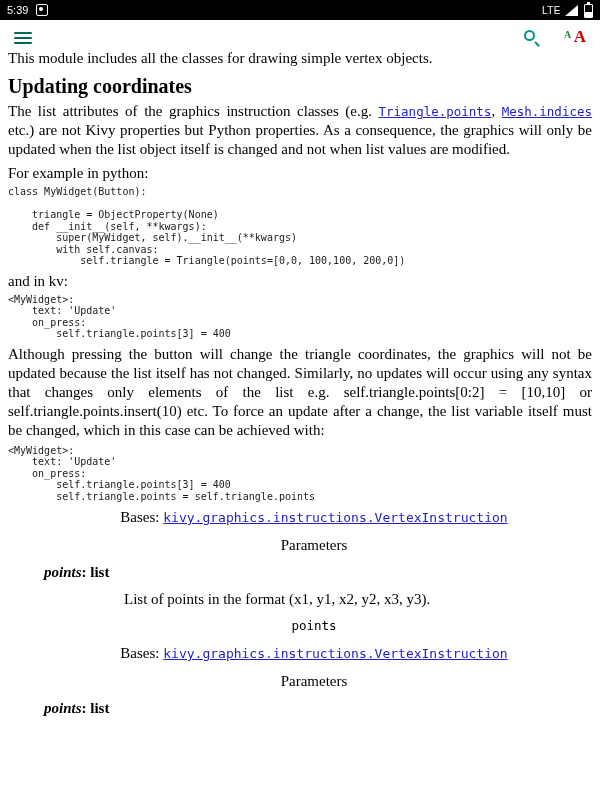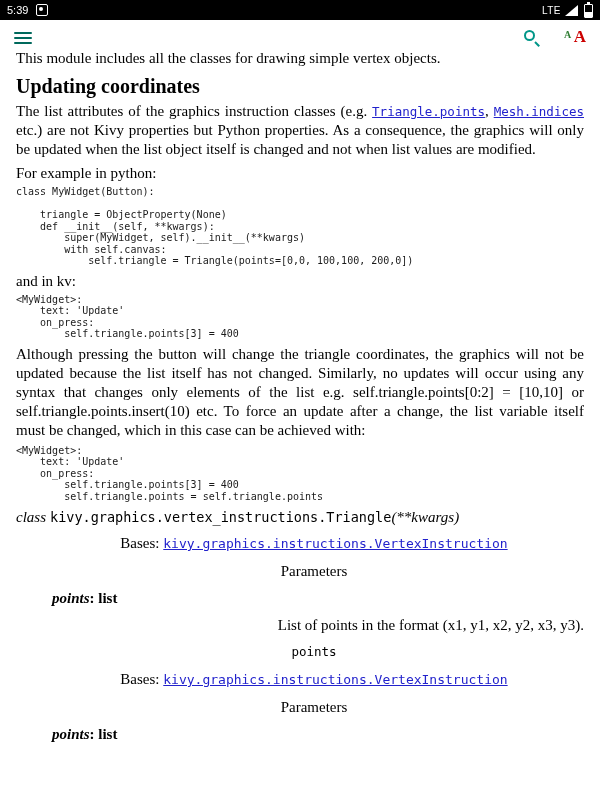--- a/index.html
+++ b/index.html
@@ -25,37 +25,37 @@
   .menu-btn i { display:block; height:2px; background:#00695C; border-radius:1px; }
   .tb-spacer { flex:1; }
   .search-btn { position:relative; width:20px; height:20px; margin-right:22px; cursor:pointer; }
   .search-btn .lens { position:absolute; left:2px; top:2px; width:11px; height:11px; border:2px solid #009688; border-radius:50%; }
   .search-btn .handle { position:absolute; left:13px; top:13px; width:6px; height:2px; background:#009688; transform:rotate(45deg); transform-origin:left center; }
   .font-btn { position:relative; width:22px; height:22px; cursor:pointer; font-family:"Liberation Serif", serif; }
   .fa-small { position:absolute; left:0; top:2px; font-size:10px; font-weight:bold; color:#2E7D32; }
   .fa-big { position:absolute; right:0; top:0; font-size:17px; font-weight:bold; color:#CC0000; line-height:20px; }
 
   
-  .content { padding:0 16px; }
+  .content { padding:0 8px; }
   .intro { font-size:15px; line-height:19px; margin-top:-7px; margin-bottom:4px; }
   h2.section-title { font-size:20px; line-height:24px; margin:6px 0 4px; font-weight:bold; }
   .para { font-size:15px; line-height:19px; text-align:justify; margin-bottom:5px; }
   .lead { font-size:15px; line-height:19px; margin-bottom:1px; }
   pre.code { font-family:"DejaVu Sans Mono", monospace; font-size:10px; line-height:11.5px;
              color:#1a1a1a; white-space:pre; margin:3px 0 5px; }
   a.code-link { font-family:"DejaVu Sans Mono", monospace; font-size:12.5px; color:#2222CC;
                 text-decoration:underline; cursor:pointer; }
   .sig { margin:6px 0 7px; }
   .sig .sig-prefix { font-style:italic; font-size:15px; }
   .sig .sig-name { font-family:"DejaVu Sans Mono", monospace; font-size:13.5px; }
   .sig .sig-args { font-style:italic; font-size:15px; }
   .def-row { font-size:15px; line-height:20px; margin-bottom:7px; }
   .ind1 { margin-left:28px;text-align:center; }
   .ind2 { margin-left:36px;font-weight:bold; }
-  .ind3 { margin-left:84px;text-align:right; }
+  .ind3 { margin-left:116px; }
   .bases-link { font-family:"DejaVu Sans Mono", monospace; font-size:13px; color:#2222CC;
                 text-decoration:underline; cursor:pointer; }
   .param-name { font-style:italic; }
   .attr-name { font-family:"DejaVu Sans Mono", monospace; font-size:12.5px; }
   .gap-before-quad { margin-top:9px; }
 </style>
 </head>
 <body>
 
 <div class="status-bar">
@@ -114,22 +114,20 @@
         self.triangle.points[3] = 400</pre>
 
   <p class="para">Although pressing the button will change the triangle coordinates, the graphics will not be updated because the list itself has not changed. Similarly, no updates will occur using any syntax that changes only elements of the list e.g. self.triangle.points[0:2] = [10,10] or self.triangle.points.insert(10) etc. To force an update after a change, the list variable itself must be changed, which in this case can be achieved with:</p>
 
   <pre class="code">&lt;MyWidget&gt;:
     text: 'Update'
     on_press:
         self.triangle.points[3] = 400
         self.triangle.points = self.triangle.points</pre>
 
-  <div class="sig"><span class="sig-prefix">class</span>
-    <span class="sig-name">kivy.graphics.vertex_instructions.Triangle</span><span class="sig-args">(**kwargs)</span></div>
 
   <div class="def-row ind1"><span>Bases: </span><a class="bases-link">kivy.graphics.instructions.VertexInstruction</a></div>
 
   <div class="def-row ind1">Parameters</div>
 
   <div class="def-row ind2"><span class="param-name">points</span><span>: list</span></div>
 
   <div class="def-row ind3">List of points in the format (x1, y1, x2, y2, x3, y3).</div>
 
   <div class="def-row ind1 attr-name">points</div>

